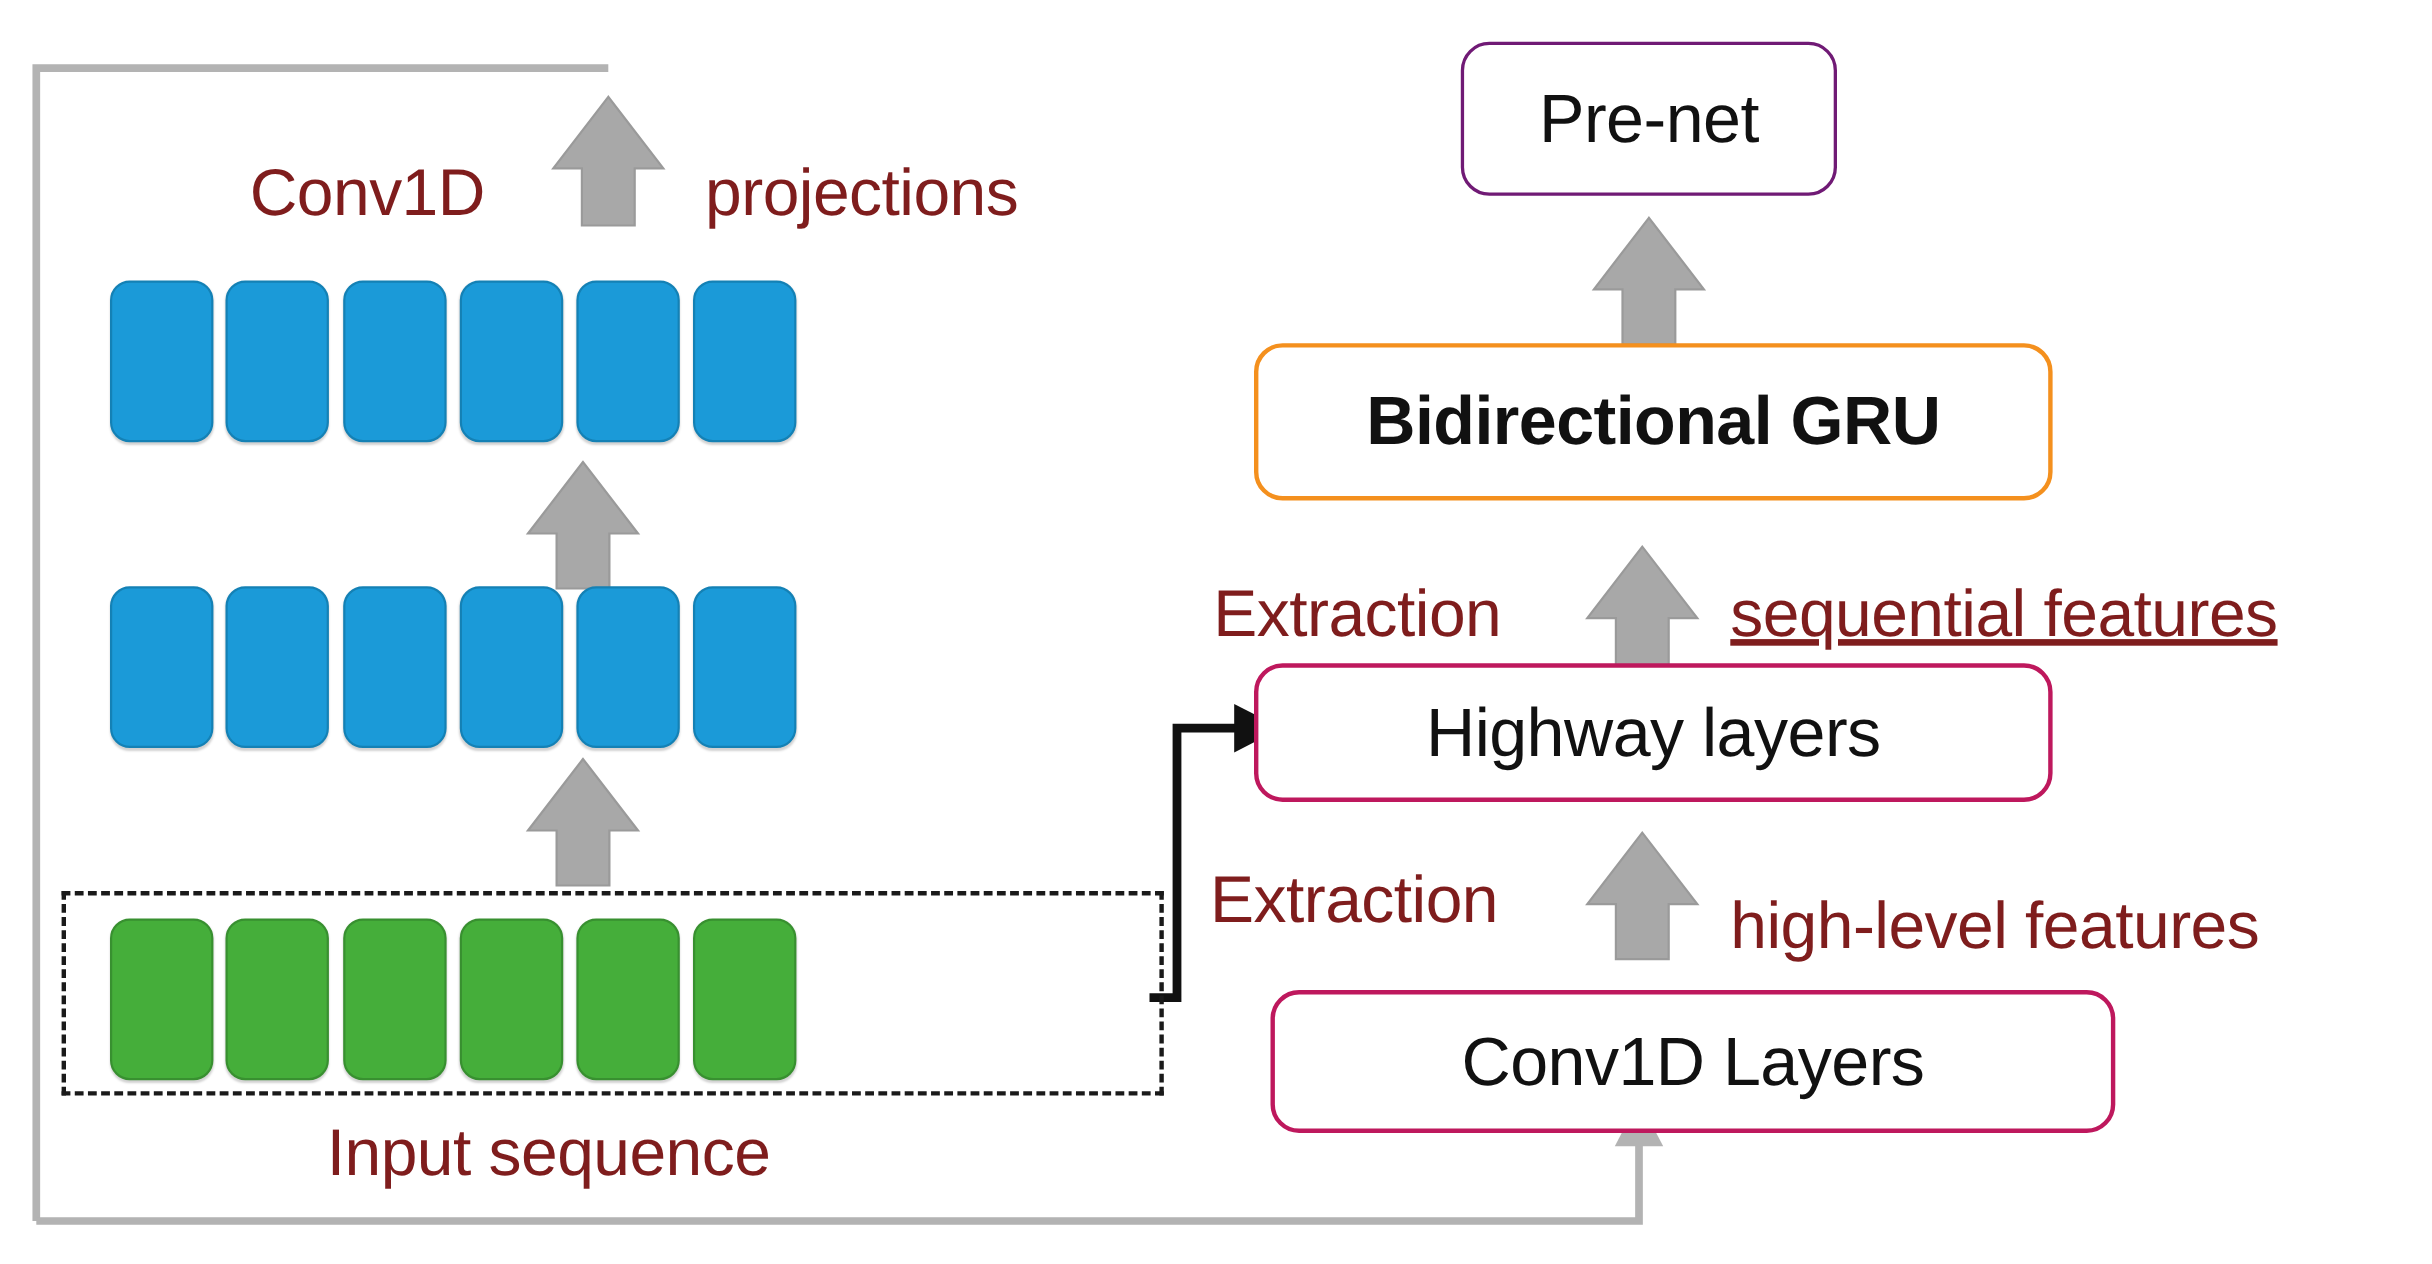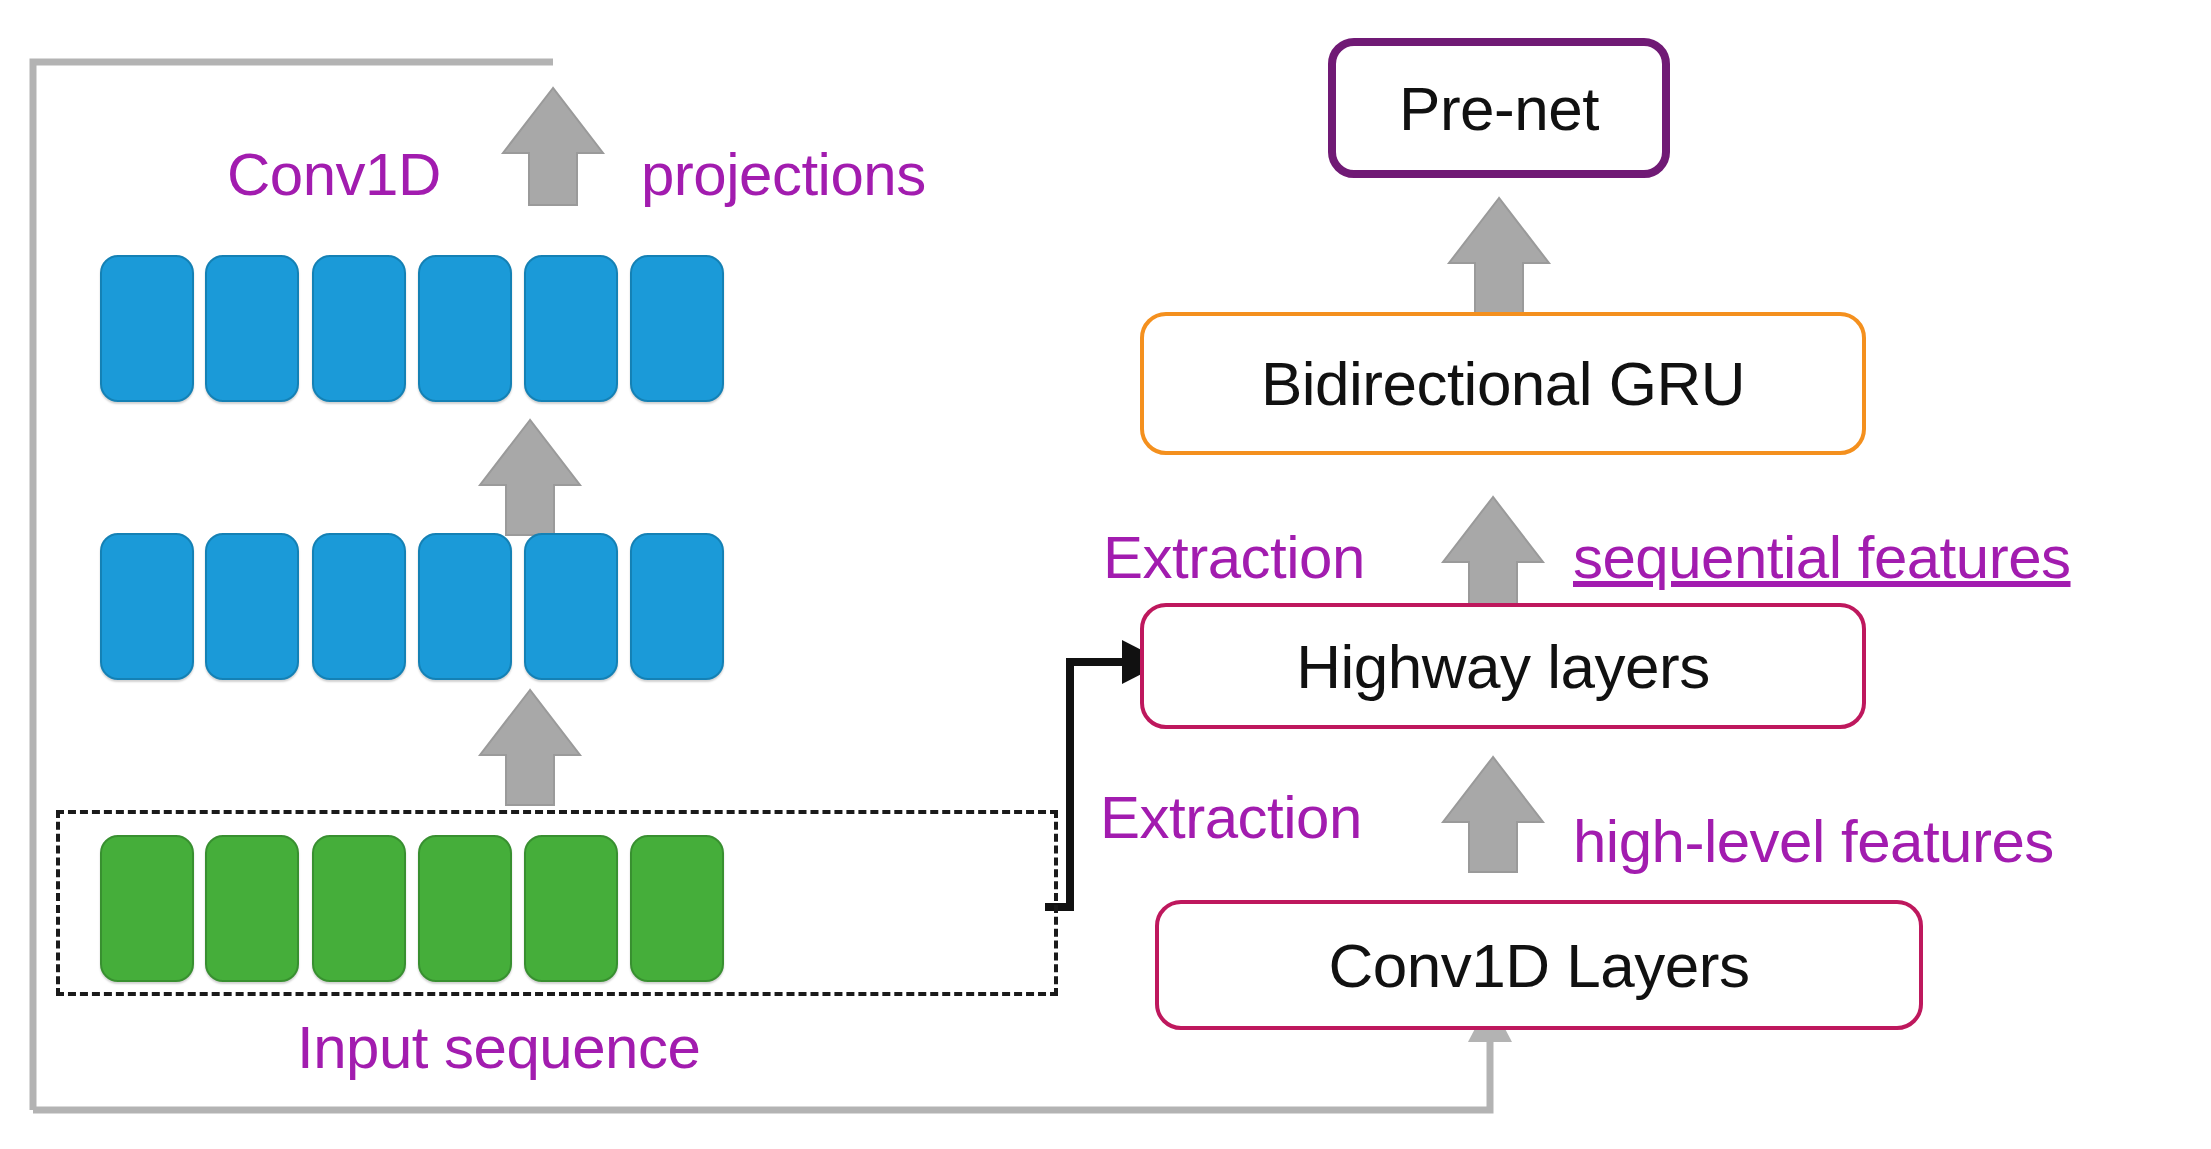--- a/index.html
+++ b/index.html
@@ -51,32 +51,32 @@
     display: flex;
     align-items: center;
     justify-content: center;
     border-radius: 26px;
     font-size: 62px;
     color: #111111;
     letter-spacing: -0.5px;
     white-space: nowrap;
   }
   .node-prenet {
-    border: 8px solid #701a75;
+    border: 3px solid #701a75;
   }
   .node-orange {
     border: 4px solid #f4901e;
   }
   .node-blue {
     border: 4px solid #be185d;
   }
   .caption {
     position: absolute;
     font-size: 60px;
-    color: #a21caf;
+    color: #7f1d1d;
     white-space: nowrap;
     letter-spacing: -0.5px;
     line-height: 1;
   }
 </style>
 </head>
 <body>
 
 <div id="stage">
 
@@ -130,21 +130,21 @@
     <div class="cell cell-green" style="left:524px; top:835px; width:90px; height:143px;"></div>
     <div class="cell cell-green" style="left:630px; top:835px; width:90px; height:143px;"></div>
   </div>
 
   <div class="caption" style="left:227px; top:145px;">Conv1D</div>
   <div class="caption" style="left:641px; top:145px;">projections</div>
   <div class="caption" style="left:297px; top:1018px;">Input sequence</div>
 
   <div class="node node-prenet" style="left:1328px; top:38px; width:342px; height:140px;">Pre-net</div>
 
-  <div class="node node-orange" style="left:1140px; top:312px; width:726px; height:143px;">Bidirectional GRU</div>
+  <div class="node node-orange" style="left:1140px; top:312px; width:726px; height:143px;font-weight:bold;">Bidirectional GRU</div>
 
   <div class="node node-blue" style="left:1140px; top:603px; width:726px; height:126px;">Highway layers</div>
 
   <div class="node node-blue" style="left:1155px; top:900px; width:768px; height:130px;">Conv1D Layers</div>
 
   <div class="caption" style="left:1103px; top:528px;">Extraction</div>
   <div class="caption" style="left:1573px; top:528px;text-decoration:underline;">sequential features</div>
 
   <div class="caption" style="left:1100px; top:788px;">Extraction</div>
   <div class="caption" style="left:1573px; top:788px;margin-top:24px;">high-level features</div>

